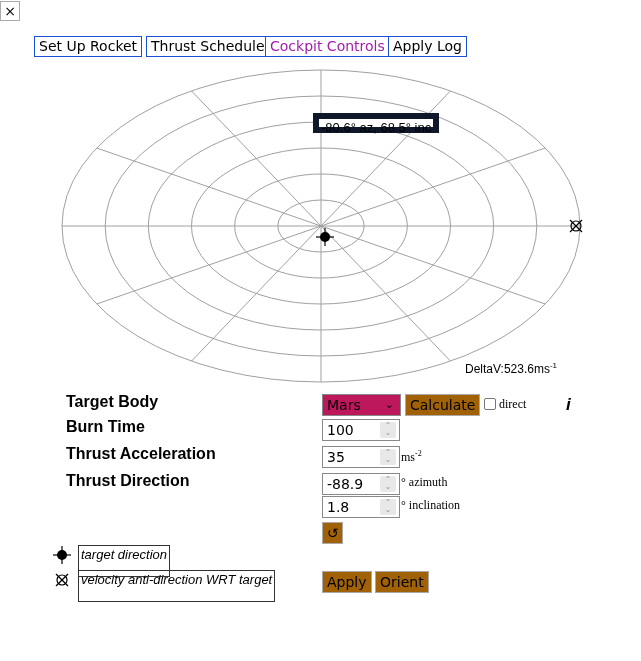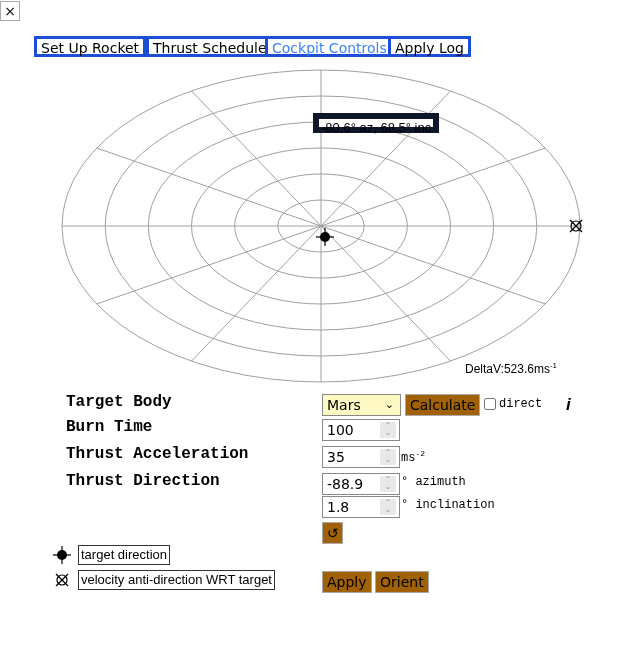--- a/index.html
+++ b/index.html
@@ -1,45 +1,45 @@
 <!DOCTYPE html>
 <html><head>
 <meta charset="utf-8">
 <style>
   html, body { margin:0; padding:0; background:#fff; }
   body { width:641px; height:661px; position:relative; overflow:hidden;
          font-family:"DejaVu Sans", sans-serif; color:#000; }
   .abs { position:absolute; }
   .close-btn { left:0; top:1px; width:20px; height:20px; border:1px solid #aaa;
                font-size:14px; line-height:19px; text-align:center; box-sizing:border-box; background:#fff; cursor:pointer; }
-  .tabbtn { position:absolute; top:36px; height:21px; border:3px solid #1d4ed8; box-sizing:border-box;
+  .tabbtn { position:absolute; top:36px; height:21px; border:1px solid #1d4ed8; box-sizing:border-box;
             font-size:14px; line-height:19px; padding:0 4px; background:#fff; white-space:nowrap; cursor:pointer; }
-  .tabbtn.disabled { color:#3b82f6; }
+  .tabbtn.disabled { color:#a21caf; }
   .polar { left:0; top:0; }
   .tooltip { left:313px; top:113px; height:20px; border:6px solid #0f172a; background:#fff; box-sizing:border-box;
              font-family:"Liberation Sans", sans-serif; font-size:13px; line-height:18px; padding:0 2px; white-space:nowrap; }
   .deltav { left:465px; top:361px; font-family:"Liberation Sans", sans-serif; font-size:12px; white-space:nowrap;text-align:center; }
   .deltav sup { font-size:8px; vertical-align:5px; }
-  .label { position:absolute; left:66px; font-family:Liberation Mono, monospace; font-weight:bold; font-size:16px; white-space:nowrap; }
+  .label { position:absolute; left:66px; font-family:Liberation Sans, sans-serif; font-weight:bold; font-size:16px; white-space:nowrap; }
   .field { position:absolute; height:22px; border:1px solid #888; box-sizing:border-box; background:#fff;
            font-size:14px; line-height:20px; padding:0 0 4px 4px; }
   .field .val { position:absolute; left:4px; top:0; }
   .spin { position:absolute; right:3px; top:2px; width:16px; height:16px; background:#e8e8e8; border-radius:2px;
           font-size:8px; line-height:7px; color:#999; text-align:center; }
   .select { position:absolute; left:322px; top:394px; width:79px; height:22px; border:1px solid #888; box-sizing:border-box;
-            font-size:14px; line-height:20px; padding-left:4px; background:#fef9c3; cursor:pointer; }
+            font-size:14px; line-height:20px; padding-left:4px; background:#be185d; cursor:pointer; }
   .select .chev { position:absolute; right:6px; top:0; font-size:11px; }
   .btn { position:absolute; height:22px; border:1px solid #aaa; box-sizing:border-box; font-size:14px; line-height:20px;
          padding:0 4px; background:#a16207; cursor:pointer; white-space:nowrap; }
   .checkbox { position:absolute; left:484px; top:398px; width:12px; height:12px; border:1px solid #777; border-radius:2px; box-sizing:border-box; background:#fff; cursor:pointer; }
-  .smalltxt { position:absolute; font-family:Liberation Mono, monospace; font-size:12px; white-space:nowrap; }
+  .smalltxt { position:absolute; font-family:Liberation Serif, serif; font-size:12px; white-space:nowrap; }
   .unit sup { font-size:8px; vertical-align:5px; }
   .info { position:absolute; left:566px; top:395px; font-family:"Liberation Sans", sans-serif; font-style:italic; font-weight:bold; font-size:17px; cursor:pointer; }
-  .legend-box { position:absolute; left:78px; height:20px; border:1px solid #333; box-sizing:border-box; padding:0 2px;
-                font-family:"Liberation Sans", sans-serif; font-size:13px; line-height:18px; white-space:nowrap; }
+  .legend-box { position:absolute; left:78px; height:32px; border:1px solid #333; box-sizing:border-box; padding:0 2px;
+                font-family:"Liberation Sans", sans-serif; font-size:13px; line-height:18px; white-space:nowrap;font-style:italic; }
 </style>
 </head>
 <body>
 
 <div class="abs close-btn">×</div>
 
 <div class="tabbtn" style="left:34px;">Set Up Rocket</div>
 <div class="tabbtn" style="left:146px;">Thrust Schedule</div>
 <div class="tabbtn disabled" style="left:265px;">Cockpit Controls</div>
 <div class="tabbtn" style="left:388px;">Apply Log</div>

